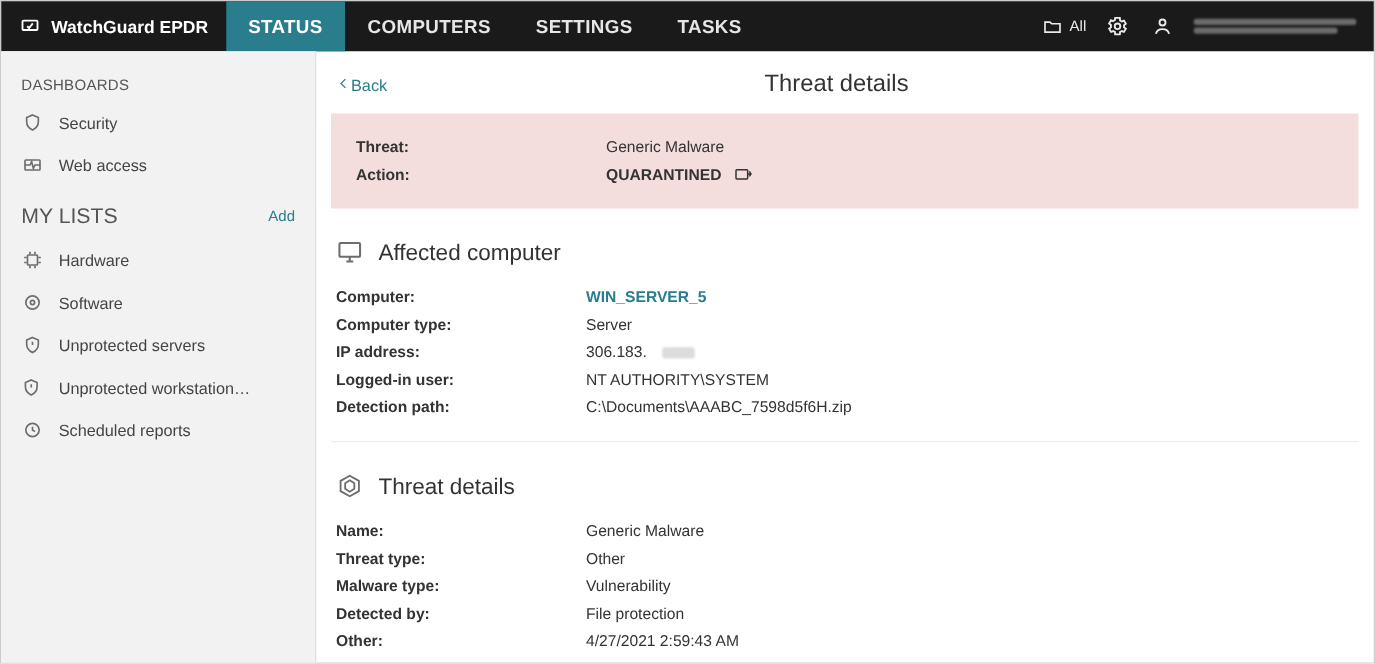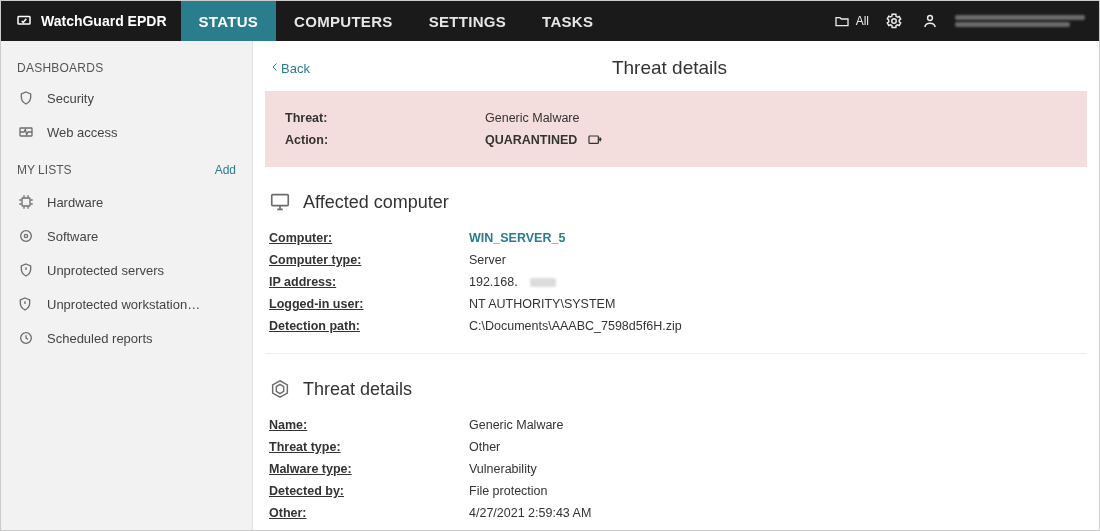--- a/index.html
+++ b/index.html
@@ -25,21 +25,21 @@
   
   .body { display: flex; flex: 1 1 auto; min-height: 0; }
 
   
   .sidebar { width: 252px; background: #f2f2f2; border-right: 1px solid #e0e0e0; padding: 14px 0 8px; display: flex; flex-direction: column; }
   .sb-title { font-size: 12px; color: #555; padding: 6px 16px; letter-spacing: .02em; }
   .sb-item { display: flex; align-items: center; gap: 12px; padding: 9px 16px; color: #444; cursor: pointer; }
   .sb-item .sb-icon { color: #6d6d6d; width: 18px; display: inline-flex; align-items: center; justify-content: center; }
   .sb-item.truncate span { white-space: nowrap; overflow: hidden; text-overflow: ellipsis; max-width: 155px; display: inline-block; }
   .sb-lists-header { display: flex; align-items: center; justify-content: space-between; padding: 14px 16px 8px; }
-  .sb-lists-header .label { font-size: 12px; color: #555; }
+  .sb-lists-header .label { font-size: 17px; color: #555; }
   .add-link { color: #2a7d8c; font-size: 12px; cursor: pointer; }
 
   
   .content { flex: 1 1 auto; padding: 0 0 12px 0; overflow-y: auto; }
   .content-header { display: flex; align-items: center; padding: 16px 20px 12px 16px; }
   .back-link { display: inline-flex; align-items: flex-start; gap: 0; color: #2a7d8c; cursor: pointer; font-size: 13px; }
   .page-title { margin: 0 auto; font-size: 19px; font-weight: 400; color: #333; padding-right: 50px; }
 
   .alert { background: #f3dedd; margin: 0 12px; padding: 16px 20px; }
   .kv { display: flex; align-items: center; padding: 4px 0; }
@@ -47,21 +47,21 @@
   .kv .v { color: #333; font-size: 12.5px; display: inline-flex; align-items: center; gap: 10px; }
   .kv .v.bold { font-weight: 700; }
   .kv .v.link { color: #2a7d8c; font-weight: 600; cursor: pointer; }
   .restore-icon { color: #333; display: inline-flex; }
 
   .section { margin: 18px 12px 0; }
   .section-head { display: flex; align-items: center; gap: 12px; padding: 6px 4px 10px; }
   .section-head .h-icon { color: #6d6d6d; }
   .section-title { font-size: 18px; font-weight: 400; color: #333; }
   .section .rows { padding: 4px 4px 6px; }
-  .section .rows .kv .k { font-weight: 700; text-decoration: underline; }
+  .section .rows .kv .k { font-weight: 700; }
   .hr { height: 1px; background: #eee; margin: 10px 12px 0; }
 
   .blur-inline { display: inline-block; height: 9px; width: 26px; background: #dcdcdc; border-radius: 2px; filter: blur(1px); margin-left: 2px; }
 
   
   .content::-webkit-scrollbar { width: 10px; }
   .content::-webkit-scrollbar-thumb { background: #d6d6d6; border-radius: 6px; }
 </style>
 </head>
 <body>
@@ -241,21 +241,21 @@
               <span class="k">Computer:</span>
             <span class="v link">WIN_SERVER_5</span>
             </div>
           <div class="kv">
               <span class="k">Computer type:</span>
             <span class="v">Server</span>
             </div>
           <div class="kv">
               <span class="k">IP address:</span>
             <span class="v">
-                <span>192.168.</span>
+                <span>306.183.</span>
                 <span class="blur-inline"></span>
               </span>
             </div>
           <div class="kv">
               <span class="k">Logged-in user:</span>
             <span class="v">NT AUTHORITY\SYSTEM</span>
             </div>
           <div class="kv">
               <span class="k">Detection path:</span>
             <span class="v">C:\Documents\AAABC_7598d5f6H.zip</span>

